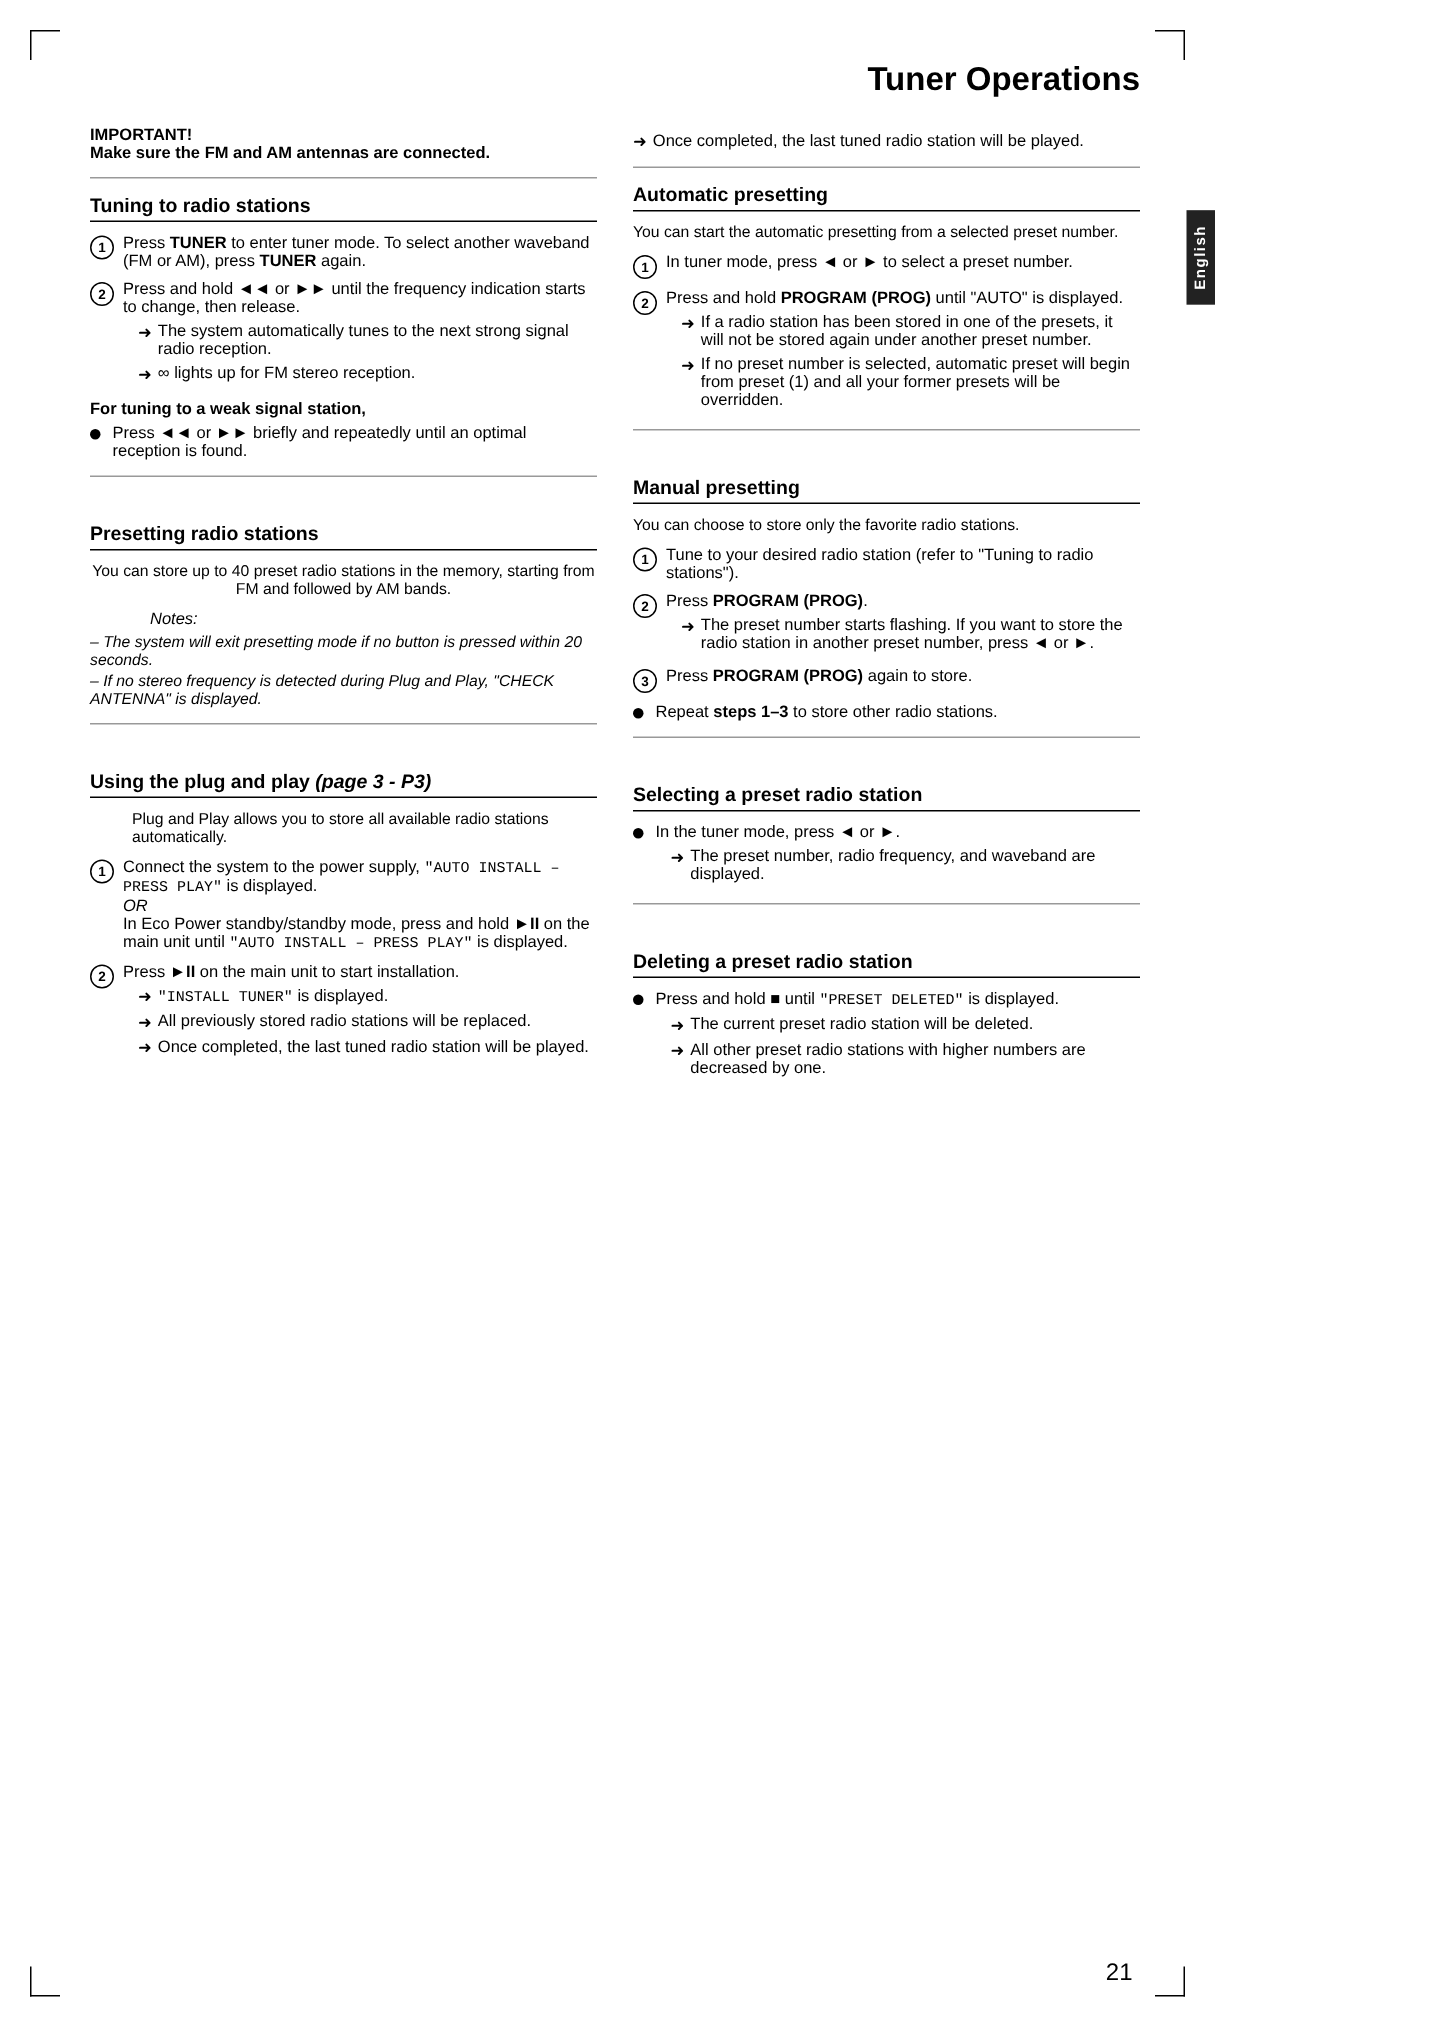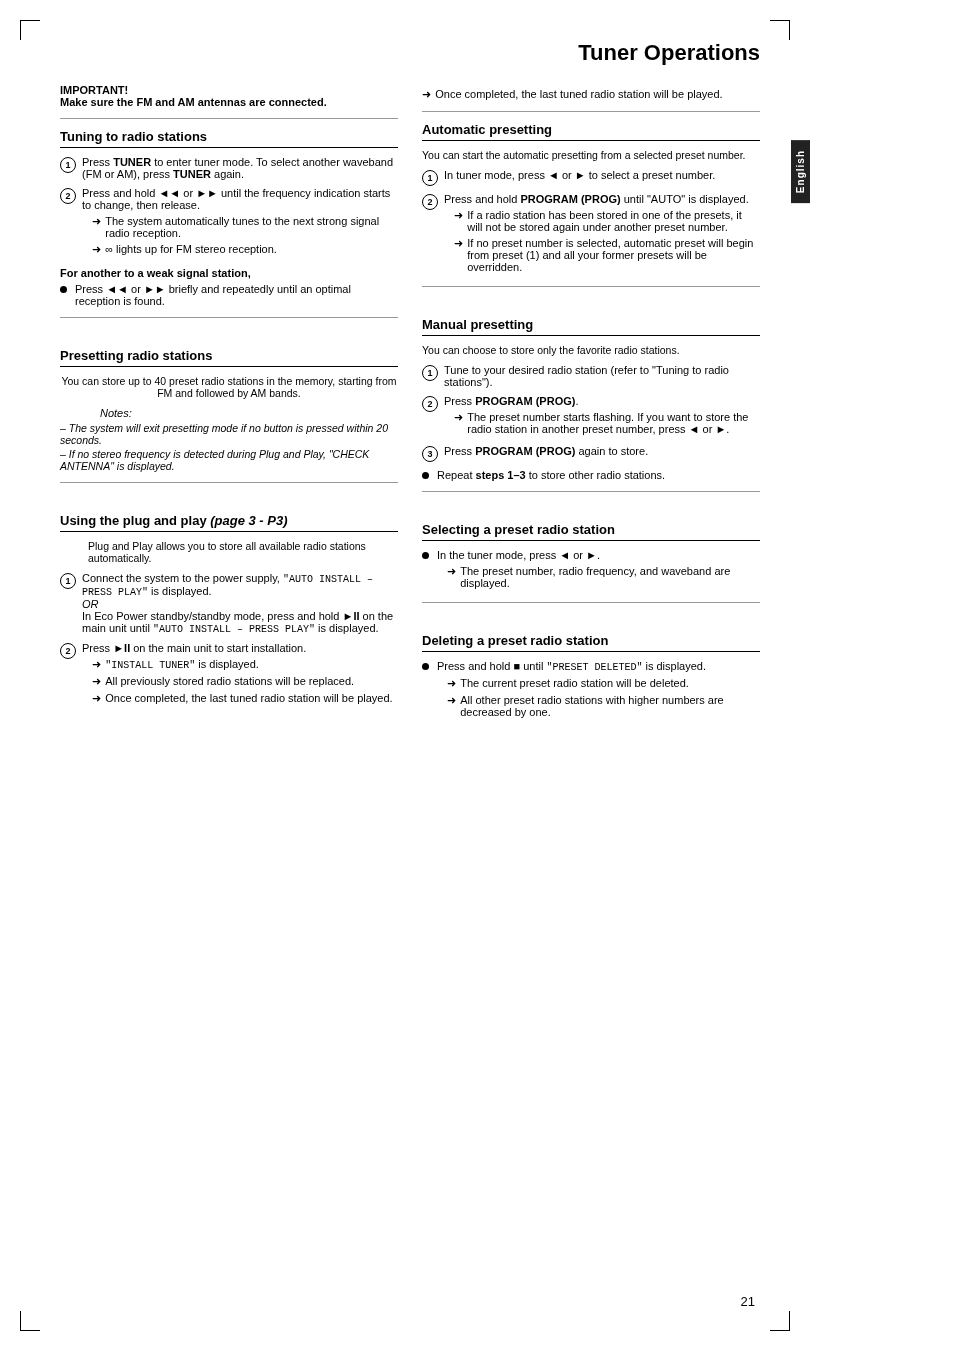--- a/index.html
+++ b/index.html
@@ -179,23 +179,23 @@
       font-size: 10px;
     }
 
     
     b { font-weight: bold; }
     i { font-style: italic; }
 
     
     .page-num {
       position: absolute;
-      bottom: 42px;
+      bottom: 26px;
       right: 55px;
-      font-size: 13px;
+      font-size: 16px;
     }
     .small { font-size: 10.5px; }
   </style>
 </head>
 <body>
 
 <div class="page">
 
   <div class="corner corner-tl"></div>
   <div class="corner corner-tr"></div>
@@ -233,21 +233,21 @@
             <span class="arrow">➜</span>
             <span>The system automatically tunes to the next strong signal radio reception.</span>
           </div>
           <div class="arrow-item">
             <span class="arrow">➜</span>
             <span>∞ lights up for FM stereo reception.</span>
           </div>
         </div>
       </div>
 
-      <div class="sub-heading">For another to a weak signal station,</div>
+      <div class="sub-heading">For tuning to a weak signal station,</div>
       <div class="bullet-item">
         <div class="bullet-dot"></div>
         <div class="bullet-content">
           Press <b>◄◄</b> or <b>►►</b> briefly and repeatedly until an optimal reception is found.
         </div>
       </div>
 
       <hr class="divider">
 
       <div class="section-title">Presetting radio stations</div>

